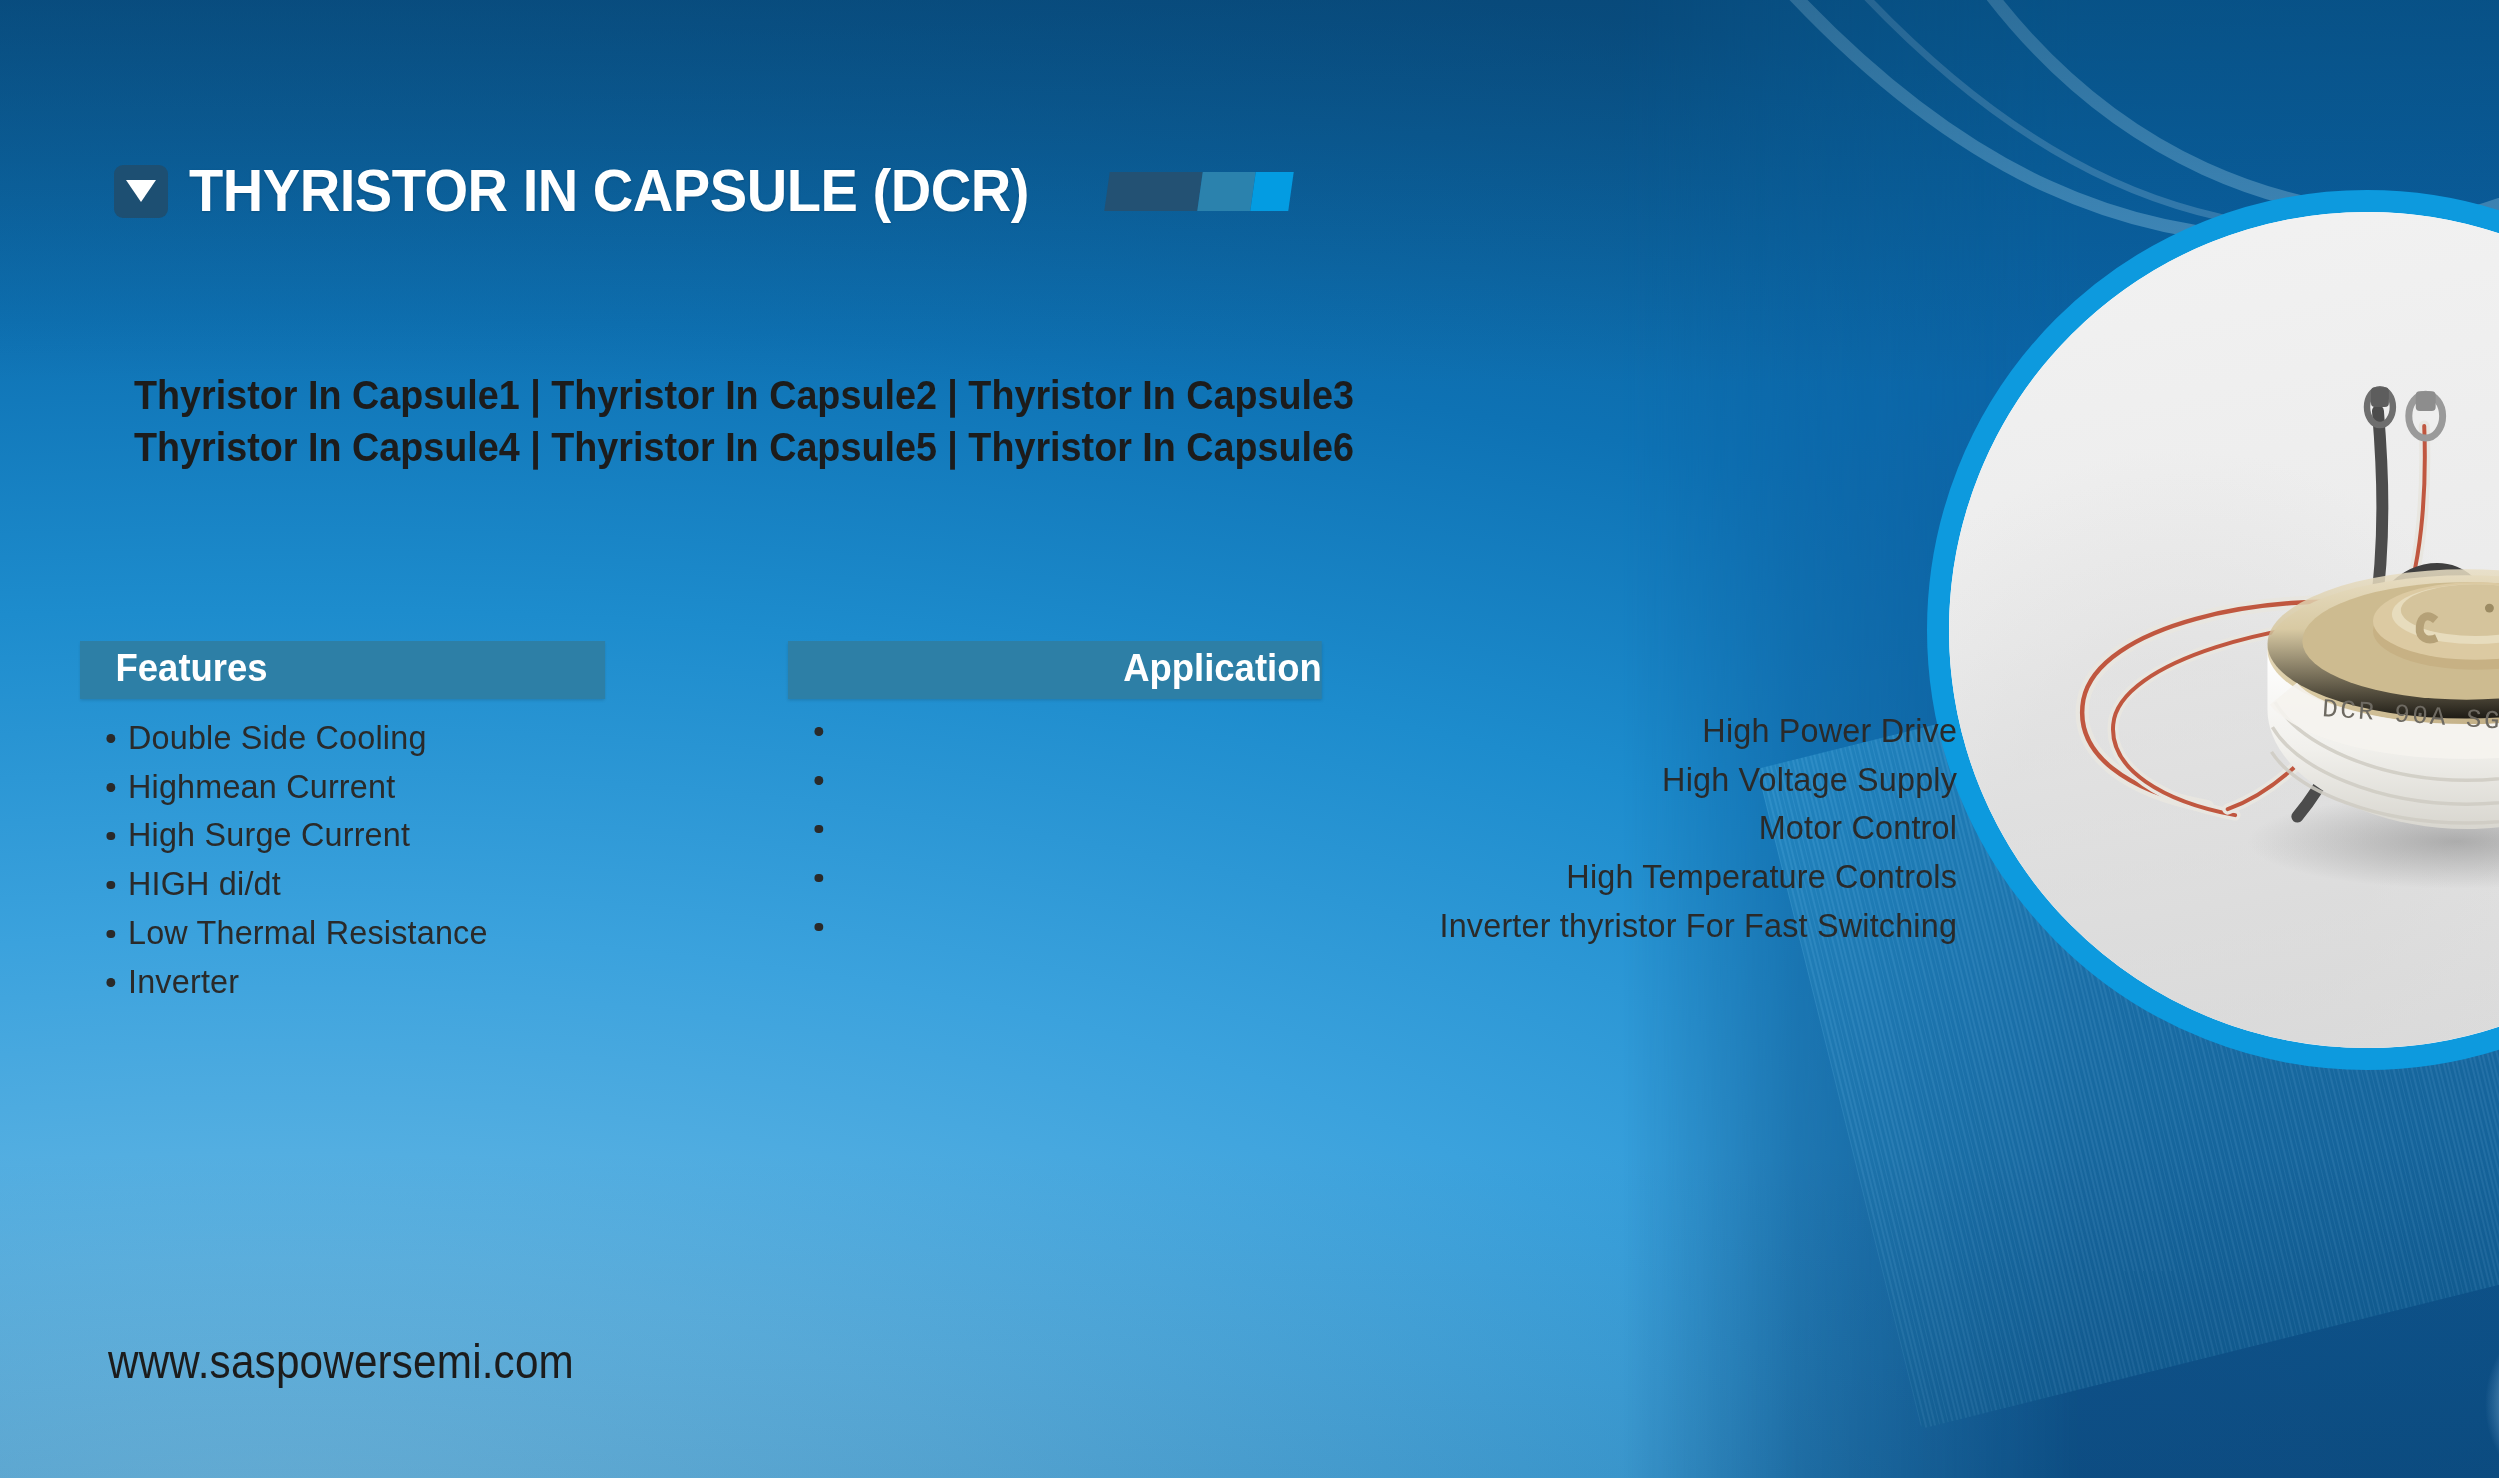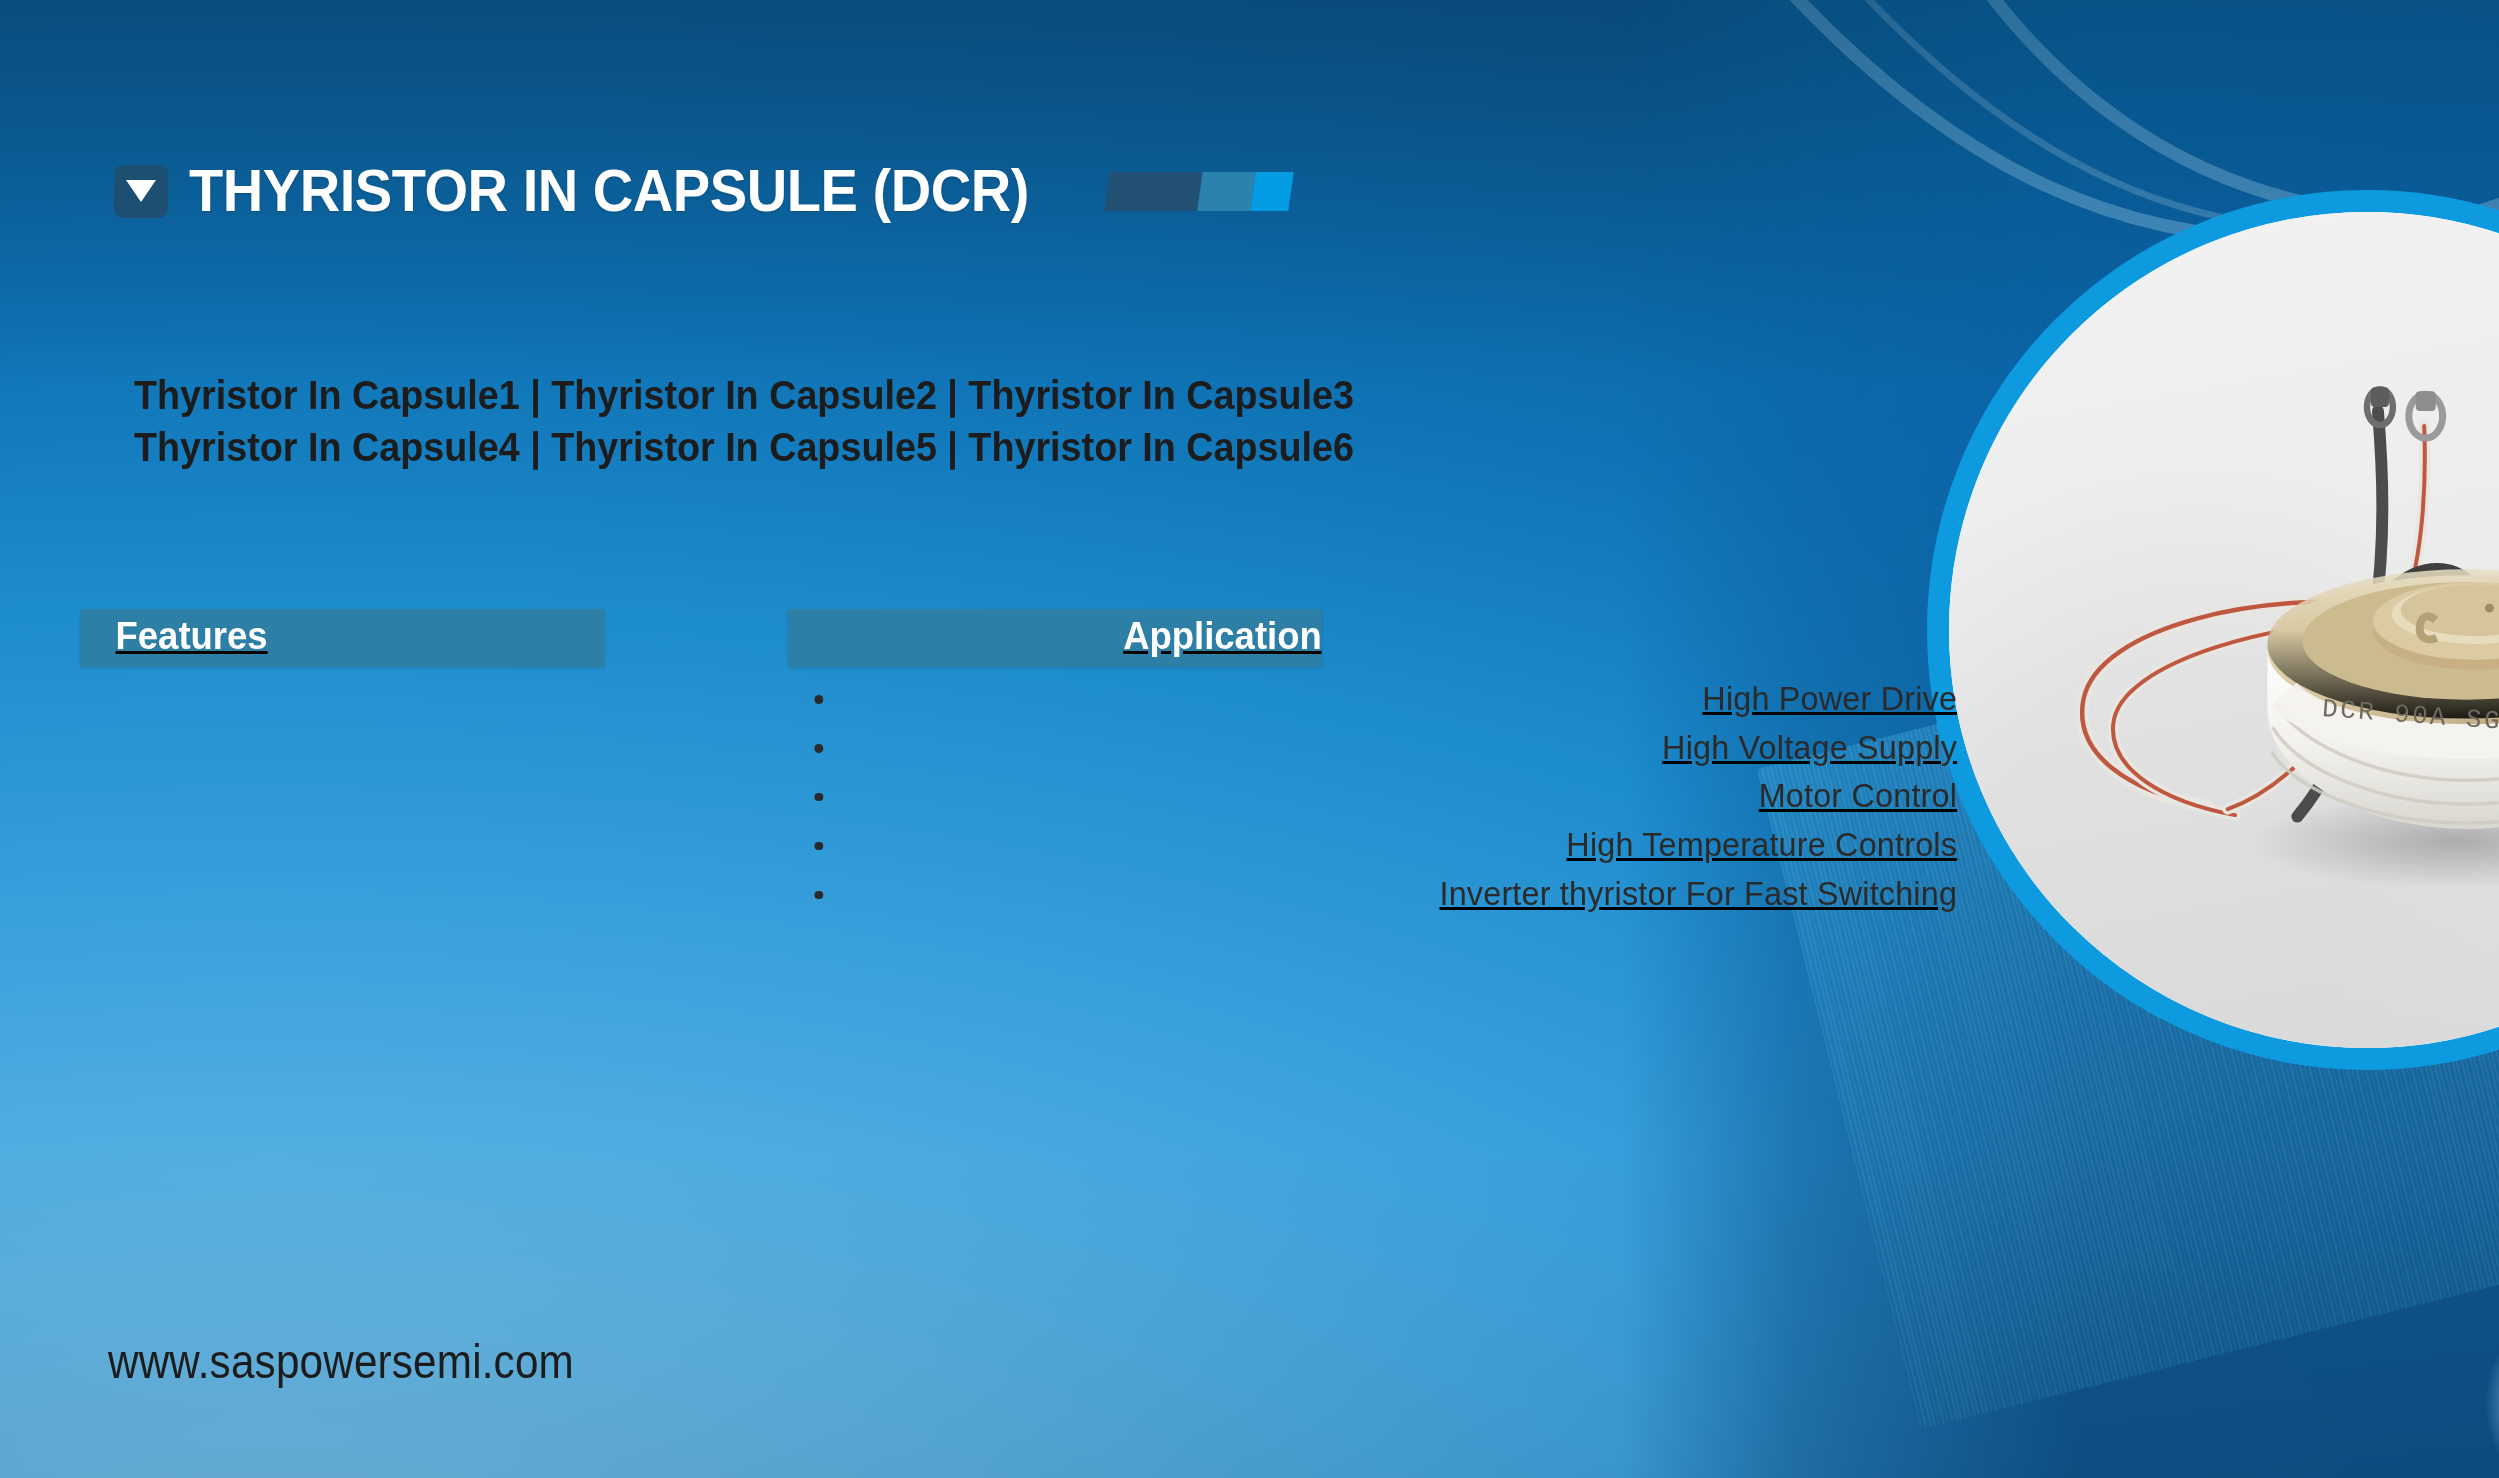--- a/index.html
+++ b/index.html
@@ -104,21 +104,21 @@
     font-weight:bold;
     font-size:41px;
     line-height:1.26;
     font-family:"Liberation Sans Narrow","Liberation Sans",sans-serif;
     transform:scaleX(.92);
     transform-origin:left top;
     white-space:nowrap;
   }
 
   
-  .cols{position:absolute; left:80px; top:609px; display:flex; gap:0;text-decoration:underline;}
+  .cols{position:absolute; left:80px; top:641px; display:flex; gap:0;}
   .col-features{width:700px;}
   .col-application{width:1200px;text-align:right;}
 
   .sec-head{
     background:#2d7fa6;
     color:#ffffff;
     font-size:38px;
     font-weight:bold;
     font-family:"Liberation Sans Narrow","Liberation Sans",sans-serif;
     padding:7px 0 9px 37px;
@@ -300,20 +300,28 @@
 
   <div class="prodlist">
     <div>Thyristor In Capsule1 | Thyristor In Capsule2 | Thyristor In Capsule3</div>
     <div>Thyristor In Capsule4 | Thyristor In Capsule5 | Thyristor In Capsule6</div>
   </div>
 
   <div class="cols">
 
     <div class="col-features">
       <div class="sec-head">Features</div>
+      <ul class="bullets">
+        <li>Double Side Cooling</li>
+        <li>Highmean Current</li>
+        <li>High Surge Current</li>
+        <li>HIGH di/dt</li>
+        <li>Low Thermal Resistance</li>
+        <li>Inverter</li>
+      </ul>
     </div>
 
     <div class="col-application">
       <div class="sec-head">Application</div>
       <ul class="bullets">
         <li>High Power Drive</li>
         <li>High Voltage Supply</li>
         <li>Motor Control</li>
         <li>High Temperature Controls</li>
         <li>Inverter thyristor For Fast Switching</li>

